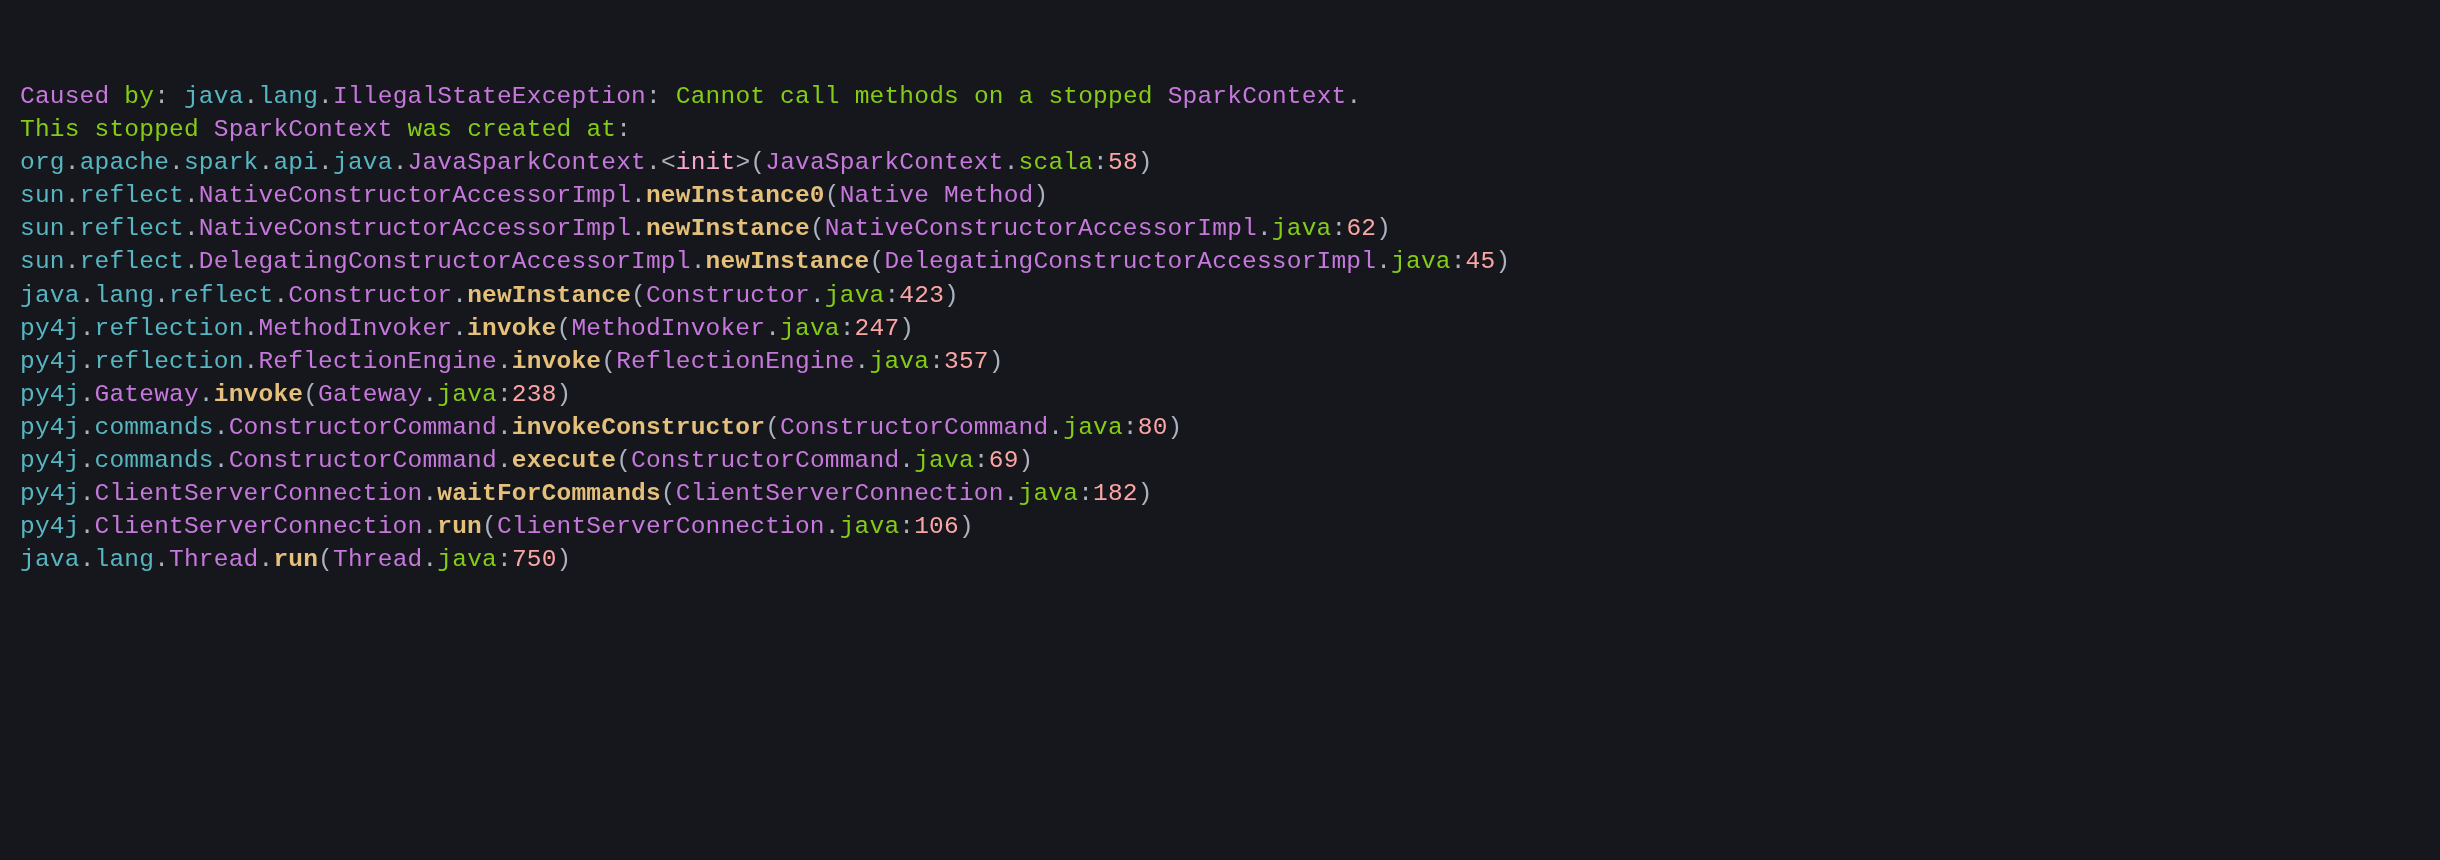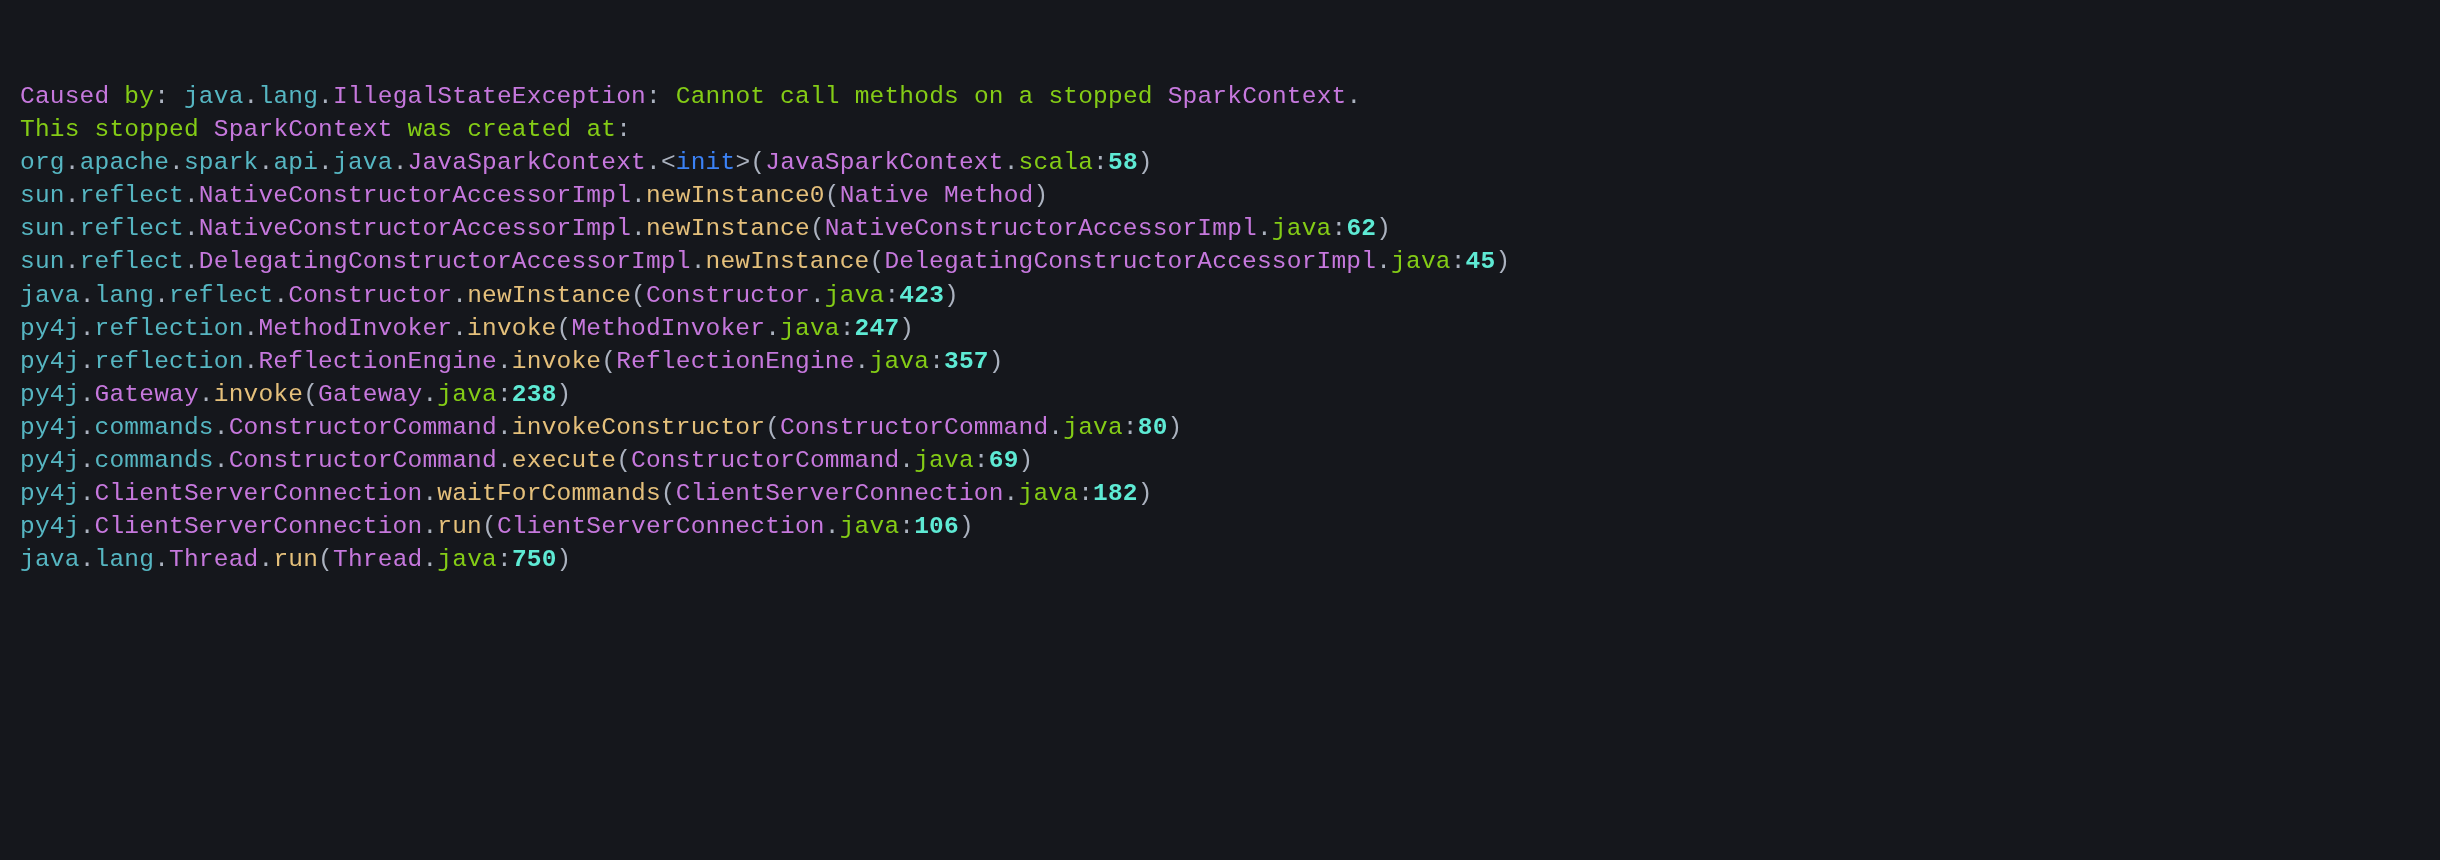--- a/index.html
+++ b/index.html
@@ -8,23 +8,23 @@
     background: #15171c;
     font-family: "SF Mono", "Menlo", "Consolas", "Liberation Mono", monospace;
     font-size: 24.5px;
     line-height: 1.35;
     white-space: pre;
     color: #abb2bf;
     letter-spacing: 0.2px;
   }
   .c-pkg    { color: #56b6c2; }  
   .c-class  { color: #c678dd; text-align: center; }  
-  .c-method { color: #e5c07b; }  
-  .c-init   { color: #3b82f6; }  
-  .c-num    { color: #5eead4; font-weight: bold; }  
+  .c-method { color: #e5c07b; font-weight: bold; }  
+  .c-init   { color: #f9a8d4; }  
+  .c-num    { color: #fca5a5; }  
   .c-punc   { color: #abb2bf; }  
   .c-text   { color: #84cc16; }  
   .c-plain  { color: #abb2bf; }  
   .c-file   { color: #c678dd; }  
 </style>
 </head>
 <body>
 
 <div id="out"><div><span class="c-class">Caused</span><span class="c-plain"> </span><span class="c-text">by</span><span class="c-punc">: </span><span class="c-pkg">java</span><span class="c-punc">.</span><span class="c-pkg">lang</span><span class="c-punc">.</span><span class="c-class">IllegalStateException</span><span class="c-punc">: </span><span class="c-text">Cannot</span><span class="c-plain"> </span><span class="c-text">call</span><span class="c-plain"> </span><span class="c-text">methods</span><span class="c-plain"> </span><span class="c-text">on</span><span class="c-plain"> </span><span class="c-text">a</span><span class="c-plain"> </span><span class="c-text">stopped</span><span class="c-plain"> </span><span class="c-class">SparkContext</span><span class="c-punc">.</span></div><div><span class="c-text">This</span><span class="c-plain"> </span><span class="c-text">stopped</span><span class="c-plain"> </span><span class="c-class">SparkContext</span><span class="c-plain"> </span><span class="c-text">was</span><span class="c-plain"> </span><span class="c-text">created</span><span class="c-plain"> </span><span class="c-text">at</span><span class="c-punc">:</span></div><div><span class="c-pkg">org</span><span class="c-punc">.</span><span class="c-pkg">apache</span><span class="c-punc">.</span><span class="c-pkg">spark</span><span class="c-punc">.</span><span class="c-pkg">api</span><span class="c-punc">.</span><span class="c-pkg">java</span><span class="c-punc">.</span><span class="c-class">JavaSparkContext</span><span class="c-punc">.</span><span class="c-punc">&lt;</span><span class="c-init">init</span><span class="c-punc">&gt;</span><span class="c-punc">(</span><span class="c-file">JavaSparkContext</span><span class="c-punc">.</span><span class="c-text">scala</span><span class="c-punc">:</span><span class="c-num">58</span><span class="c-punc">)</span></div><div><span class="c-pkg">sun</span><span class="c-punc">.</span><span class="c-pkg">reflect</span><span class="c-punc">.</span><span class="c-class">NativeConstructorAccessorImpl</span><span class="c-punc">.</span><span class="c-method">newInstance0</span><span class="c-punc">(</span><span class="c-class">Native</span><span class="c-plain"> </span><span class="c-class">Method</span><span class="c-punc">)</span></div><div><span class="c-pkg">sun</span><span class="c-punc">.</span><span class="c-pkg">reflect</span><span class="c-punc">.</span><span class="c-class">NativeConstructorAccessorImpl</span><span class="c-punc">.</span><span class="c-method">newInstance</span><span class="c-punc">(</span><span class="c-file">NativeConstructorAccessorImpl</span><span class="c-punc">.</span><span class="c-text">java</span><span class="c-punc">:</span><span class="c-num">62</span><span class="c-punc">)</span></div><div><span class="c-pkg">sun</span><span class="c-punc">.</span><span class="c-pkg">reflect</span><span class="c-punc">.</span><span class="c-class">DelegatingConstructorAccessorImpl</span><span class="c-punc">.</span><span class="c-method">newInstance</span><span class="c-punc">(</span><span class="c-file">DelegatingConstructorAccessorImpl</span><span class="c-punc">.</span><span class="c-text">java</span><span class="c-punc">:</span><span class="c-num">45</span><span class="c-punc">)</span></div><div><span class="c-pkg">java</span><span class="c-punc">.</span><span class="c-pkg">lang</span><span class="c-punc">.</span><span class="c-pkg">reflect</span><span class="c-punc">.</span><span class="c-class">Constructor</span><span class="c-punc">.</span><span class="c-method">newInstance</span><span class="c-punc">(</span><span class="c-file">Constructor</span><span class="c-punc">.</span><span class="c-text">java</span><span class="c-punc">:</span><span class="c-num">423</span><span class="c-punc">)</span></div><div><span class="c-pkg">py4j</span><span class="c-punc">.</span><span class="c-pkg">reflection</span><span class="c-punc">.</span><span class="c-class">MethodInvoker</span><span class="c-punc">.</span><span class="c-method">invoke</span><span class="c-punc">(</span><span class="c-file">MethodInvoker</span><span class="c-punc">.</span><span class="c-text">java</span><span class="c-punc">:</span><span class="c-num">247</span><span class="c-punc">)</span></div><div><span class="c-pkg">py4j</span><span class="c-punc">.</span><span class="c-pkg">reflection</span><span class="c-punc">.</span><span class="c-class">ReflectionEngine</span><span class="c-punc">.</span><span class="c-method">invoke</span><span class="c-punc">(</span><span class="c-file">ReflectionEngine</span><span class="c-punc">.</span><span class="c-text">java</span><span class="c-punc">:</span><span class="c-num">357</span><span class="c-punc">)</span></div><div><span class="c-pkg">py4j</span><span class="c-punc">.</span><span class="c-class">Gateway</span><span class="c-punc">.</span><span class="c-method">invoke</span><span class="c-punc">(</span><span class="c-file">Gateway</span><span class="c-punc">.</span><span class="c-text">java</span><span class="c-punc">:</span><span class="c-num">238</span><span class="c-punc">)</span></div><div><span class="c-pkg">py4j</span><span class="c-punc">.</span><span class="c-pkg">commands</span><span class="c-punc">.</span><span class="c-class">ConstructorCommand</span><span class="c-punc">.</span><span class="c-method">invokeConstructor</span><span class="c-punc">(</span><span class="c-file">ConstructorCommand</span><span class="c-punc">.</span><span class="c-text">java</span><span class="c-punc">:</span><span class="c-num">80</span><span class="c-punc">)</span></div><div><span class="c-pkg">py4j</span><span class="c-punc">.</span><span class="c-pkg">commands</span><span class="c-punc">.</span><span class="c-class">ConstructorCommand</span><span class="c-punc">.</span><span class="c-method">execute</span><span class="c-punc">(</span><span class="c-file">ConstructorCommand</span><span class="c-punc">.</span><span class="c-text">java</span><span class="c-punc">:</span><span class="c-num">69</span><span class="c-punc">)</span></div><div><span class="c-pkg">py4j</span><span class="c-punc">.</span><span class="c-class">ClientServerConnection</span><span class="c-punc">.</span><span class="c-method">waitForCommands</span><span class="c-punc">(</span><span class="c-file">ClientServerConnection</span><span class="c-punc">.</span><span class="c-text">java</span><span class="c-punc">:</span><span class="c-num">182</span><span class="c-punc">)</span></div><div><span class="c-pkg">py4j</span><span class="c-punc">.</span><span class="c-class">ClientServerConnection</span><span class="c-punc">.</span><span class="c-method">run</span><span class="c-punc">(</span><span class="c-file">ClientServerConnection</span><span class="c-punc">.</span><span class="c-text">java</span><span class="c-punc">:</span><span class="c-num">106</span><span class="c-punc">)</span></div><div><span class="c-pkg">java</span><span class="c-punc">.</span><span class="c-pkg">lang</span><span class="c-punc">.</span><span class="c-class">Thread</span><span class="c-punc">.</span><span class="c-method">run</span><span class="c-punc">(</span><span class="c-file">Thread</span><span class="c-punc">.</span><span class="c-text">java</span><span class="c-punc">:</span><span class="c-num">750</span><span class="c-punc">)</span></div></div>
 

